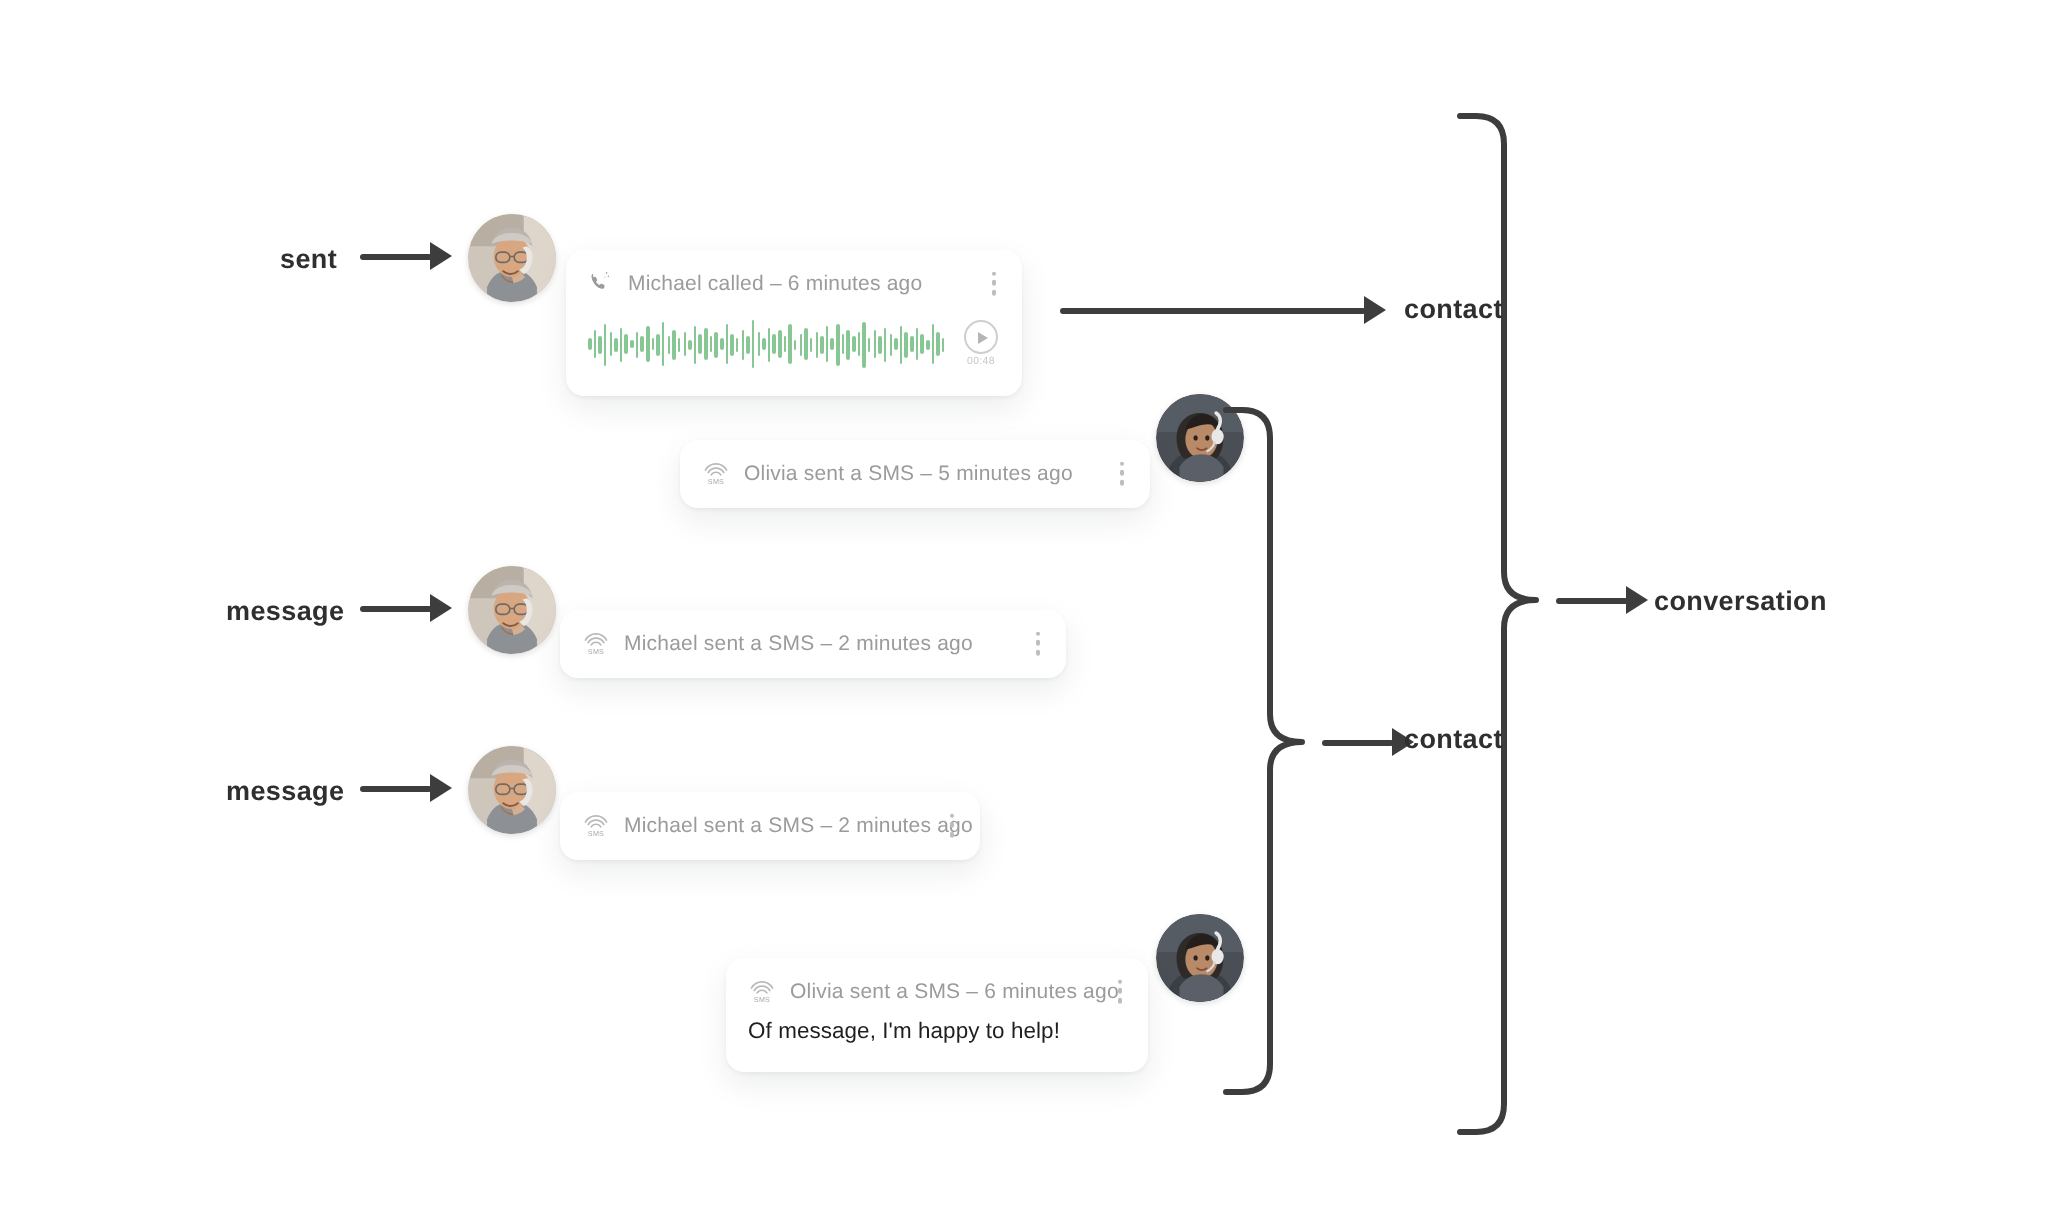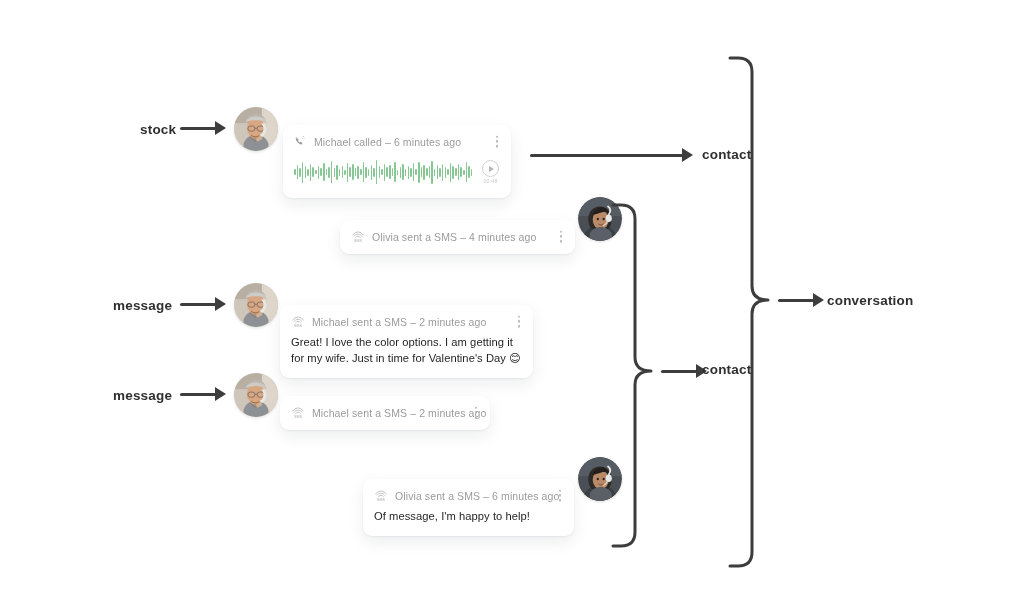--- a/index.html
+++ b/index.html
@@ -110,21 +110,21 @@
   
   .brace{position:absolute;pointer-events:none;}
   .brace svg{display:block;overflow:visible;}
 </style>
 </head>
 <body>
 
 <div class="stage">
 
   <div id="stage-labels">
-      <div class="stage-label" style="left: 140px; top: 122px;">stock</div>
+      <div class="stage-label" style="left: 140px; top: 122px;">sent</div>
       <div class="arrow" style="left: 180px; top: 121px; width: 46px;">
         <span class="shaft" style="width:36px"></span>
         <span class="head" style="left:35px"></span>
       </div>
       <div class="stage-label" style="left: 113px; top: 298px;">message</div>
       <div class="arrow" style="left: 180px; top: 297px; width: 46px;">
         <span class="shaft" style="width:36px"></span>
         <span class="head" style="left:35px"></span>
       </div>
       <div class="stage-label" style="left: 113px; top: 388px;">message</div>
@@ -357,21 +357,21 @@
         </div>
       </div>
       <div class="card" style="left: 340px; top: 220px; width: 235px;">
         <div class="card-head">
           <svg class="ic ic-sms" viewBox="0 0 18 16">
             <path d="M2.2 6.1a7.8 7.8 0 0 1 13.6 0" fill="none" stroke="#b9b9b9" stroke-width="1.1" stroke-linecap="round"></path>
             <path d="M4.0 7.7a5.8 5.8 0 0 1 10.0 0" fill="none" stroke="#b9b9b9" stroke-width="1.1" stroke-linecap="round"></path>
             <path d="M5.9 9.2a3.7 3.7 0 0 1 6.2 0" fill="none" stroke="#b9b9b9" stroke-width="1.1" stroke-linecap="round"></path>
             <text x="9" y="15.1" font-size="4.6" fill="#a9a9a9" text-anchor="middle" font-family="Liberation Sans, sans-serif" letter-spacing="0.2">SMS</text>
           </svg>
-          <span class="card-meta">Olivia sent a SMS – 4 minutes ago</span>
+          <span class="card-meta">Olivia sent a SMS – 5 minutes ago</span>
           <span class="kebab">
             <i></i>
             <i></i>
             <i></i>
           </span>
         </div>
       </div>
       <div class="card" style="left: 280px; top: 305px; width: 253px;">
         <div class="card-head">
           <svg class="ic ic-sms" viewBox="0 0 18 16">
@@ -380,21 +380,20 @@
             <path d="M5.9 9.2a3.7 3.7 0 0 1 6.2 0" fill="none" stroke="#b9b9b9" stroke-width="1.1" stroke-linecap="round"></path>
             <text x="9" y="15.1" font-size="4.6" fill="#a9a9a9" text-anchor="middle" font-family="Liberation Sans, sans-serif" letter-spacing="0.2">SMS</text>
           </svg>
           <span class="card-meta">Michael sent a SMS – 2 minutes ago</span>
           <span class="kebab">
             <i></i>
             <i></i>
             <i></i>
           </span>
         </div>
-        <div class="card-body">Great! I love the color options. I am getting it for my wife. Just in time for Valentine's Day 😊</div>
       </div>
       <div class="card" style="left: 280px; top: 396px; width: 210px;">
         <div class="card-head">
           <svg class="ic ic-sms" viewBox="0 0 18 16">
             <path d="M2.2 6.1a7.8 7.8 0 0 1 13.6 0" fill="none" stroke="#b9b9b9" stroke-width="1.1" stroke-linecap="round"></path>
             <path d="M4.0 7.7a5.8 5.8 0 0 1 10.0 0" fill="none" stroke="#b9b9b9" stroke-width="1.1" stroke-linecap="round"></path>
             <path d="M5.9 9.2a3.7 3.7 0 0 1 6.2 0" fill="none" stroke="#b9b9b9" stroke-width="1.1" stroke-linecap="round"></path>
             <text x="9" y="15.1" font-size="4.6" fill="#a9a9a9" text-anchor="middle" font-family="Liberation Sans, sans-serif" letter-spacing="0.2">SMS</text>
           </svg>
           <span class="card-meta">Michael sent a SMS – 2 minutes ago</span>

